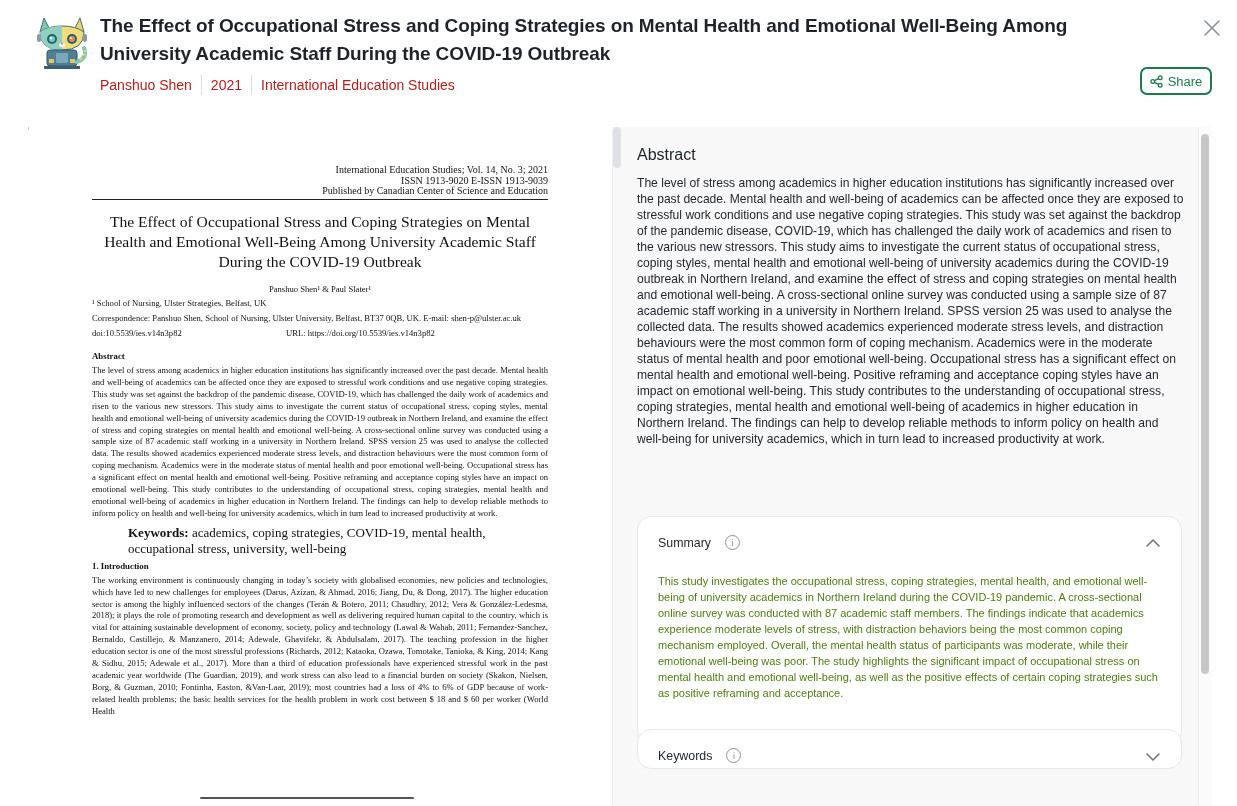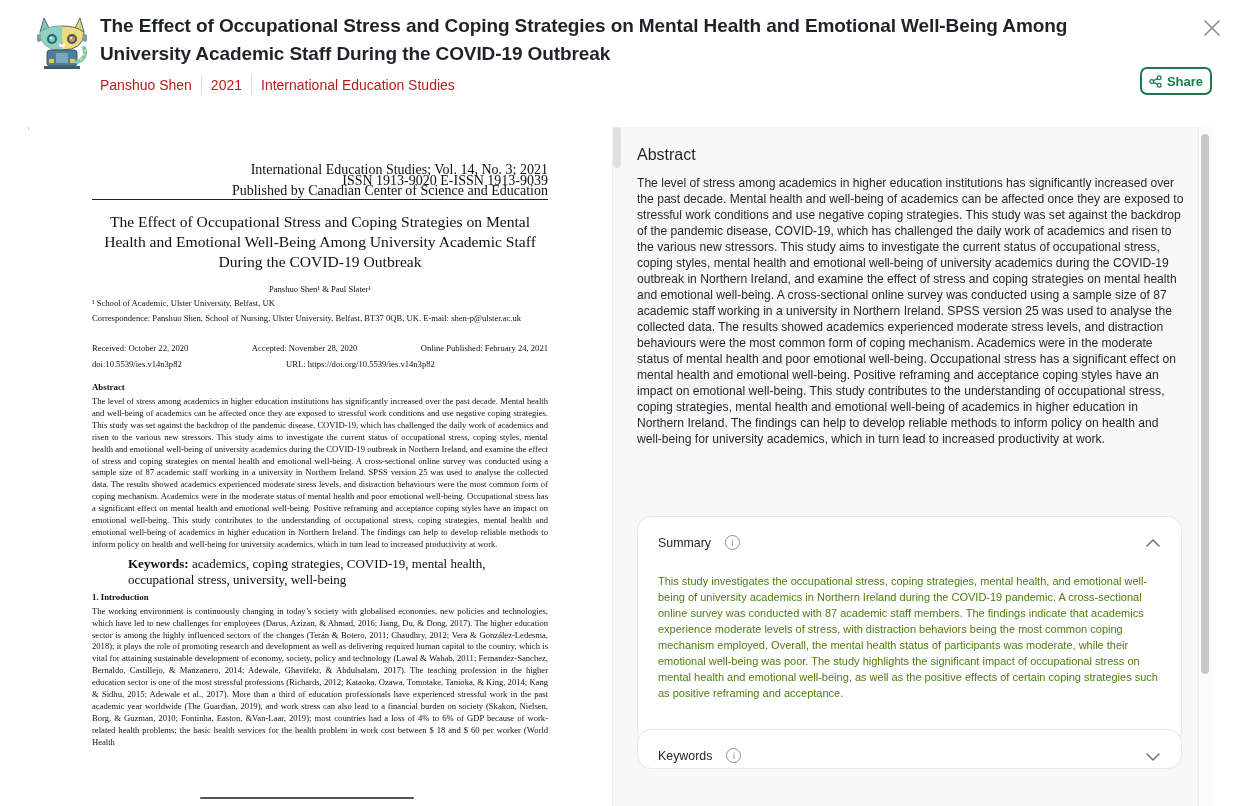--- a/index.html
+++ b/index.html
@@ -6,26 +6,26 @@
   html, body { width: 1237px; height: 806px; overflow: hidden; background: #ffffff; }
   body { font-family: "Liberation Sans", "DejaVu Sans", sans-serif; color: #1f2328; position: relative; }
 
   
   .header { position: absolute; left: 0; top: 0; width: 1237px; height: 120px; }
   .logo { position: absolute; left: 36px; top: 14px; width: 52px; height: 56px; }
   .title { position: absolute; left: 100px; top: 12px; width: 1010px; font-size: 19px; line-height: 28px; font-weight: 700; color: #1f2328; letter-spacing: -0.1px; }
   .meta { position: absolute; left: 100px; top: 75px; display: flex; align-items: center; font-size: 14px; color: #b91c1c; height: 20px; }
   .meta .sep { width: 1px; height: 20px; background: #d8dbe0; margin: 0 9px; }
   .close { position: absolute; left: 1202px; top: 18px; width: 20px; height: 20px; cursor: pointer; }
-  .share { position: absolute; left: 1140px; top: 67px; width: 72px; height: 28px; border: 2px solid #1e7a4c; border-radius: 7px; display: flex; align-items: center; justify-content: center; gap: 5px; color: #1e7a4c; font-size: 13px; cursor: pointer; background: #fff; font-weight: bold; }
+  .share { position: absolute; left: 1140px; top: 67px; width: 72px; height: 28px; border: 2px solid #1e7a4c; border-radius: 7px; display: flex; align-items: center; justify-content: center; gap: 5px; color: #1e7a4c; font-size: 13px; cursor: pointer; background: #fff; }
 
   
   .pdf-wrap { position: absolute; left: 28px; top: 127px; width: 580px; height: 679px; overflow: hidden; background: #fff; }
   .pdf-page { position: absolute; left: 64px; top: 38px; width: 456px; font-family: "Liberation Serif", "DejaVu Serif", serif; color: #111; }
-  .pdf-head { text-align: right; font-size: 14px; line-height: 10.6px; }
+  .pdf-head { text-align: right; font-size: 10px; line-height: 10.6px; }
   .pdf-rule { height: 1px; background: #222; margin-top: 2px; }
   .pdf-title { text-align: center; font-size: 15.6px; line-height: 20px; margin-top: 12px; }
   .pdf-authors { text-align: center; font-size: 8.6px; margin-top: 12px; }
   .pdf-small { font-size: 8.6px; line-height: 11.6px; }
   .pdf-affil { margin-top: 4px; }
   .pdf-corr { margin-top: 4px; text-align: justify; }
   .pdf-dates { display: flex; justify-content: space-between; margin-top: 15px; font-size: 8.6px; line-height: 16px; }
   .pdf-doi { display: flex; font-size: 8.6px; line-height: 16px; }
   .pdf-doi span:first-child { width: 194px; }
   .pdf-h { font-weight: 700; font-size: 8.8px; margin-top: 10px; }
@@ -110,27 +110,22 @@
   <div class="pdf-corner"></div>
   <div class="pdf-page">
     <div class="pdf-head">
       <div>International Education Studies; Vol. 14, No. 3; 2021</div>
       <div>ISSN 1913-9020 E-ISSN 1913-9039</div>
       <div>Published by Canadian Center of Science and Education</div>
     </div>
     <div class="pdf-rule"></div>
     <div class="pdf-title">The Effect of Occupational Stress and Coping Strategies on Mental Health and Emotional Well-Being Among University Academic Staff During the COVID-19 Outbreak</div>
     <div class="pdf-authors">Panshuo Shen¹ &amp; Paul Slater¹</div>
-    <div class="pdf-small pdf-affil">¹ School of Academic, Ulster University, Belfast, UK</div>
+    <div class="pdf-small pdf-affil">¹ School of Nursing, Ulster Strategies, Belfast, UK</div>
     <div class="pdf-small pdf-corr">Correspondence: Panshuo Shen, School of Nursing, Ulster University, Belfast, BT37 0QB, UK. E-mail: shen-p@ulster.ac.uk</div>
-    <div class="pdf-dates">
-      <span>Received: October 22, 2020</span>
-      <span>Accepted: November 28, 2020</span>
-      <span>Online Published: February 24, 2021</span>
-    </div>
     <div class="pdf-doi">
       <span>doi:10.5539/ies.v14n3p82</span>
       <span>URL: https://doi.org/10.5539/ies.v14n3p82</span>
     </div>
     <div class="pdf-h">Abstract</div>
     <div class="pdf-body">The level of stress among academics in higher education institutions has significantly increased over the past decade. Mental health and well-being of academics can be affected once they are exposed to stressful work conditions and use negative coping strategies. This study was set against the backdrop of the pandemic disease, COVID-19, which has challenged the daily work of academics and risen to the various new stressors. This study aims to investigate the current status of occupational stress, coping styles, mental health and emotional well-being of university academics during the COVID-19 outbreak in Northern Ireland, and examine the effect of stress and coping strategies on mental health and emotional well-being. A cross-sectional online survey was conducted using a sample size of 87 academic staff working in a university in Northern Ireland. SPSS version 25 was used to analyse the collected data. The results showed academics experienced moderate stress levels, and distraction behaviours were the most common form of coping mechanism. Academics were in the moderate status of mental health and poor emotional well-being. Occupational stress has a significant effect on mental health and emotional well-being. Positive reframing and acceptance coping styles have an impact on emotional well-being. This study contributes to the understanding of occupational stress, coping strategies, mental health and emotional well-being of academics in higher education in Northern Ireland. The findings can help to develop reliable methods to inform policy on health and well-being for university academics, which in turn lead to increased productivity at work.</div>
     <div class="pdf-kw">
       <b>Keywords:</b>
       <span>academics, coping strategies, COVID-19, mental health, occupational stress, university, well-being</span>
     </div>

